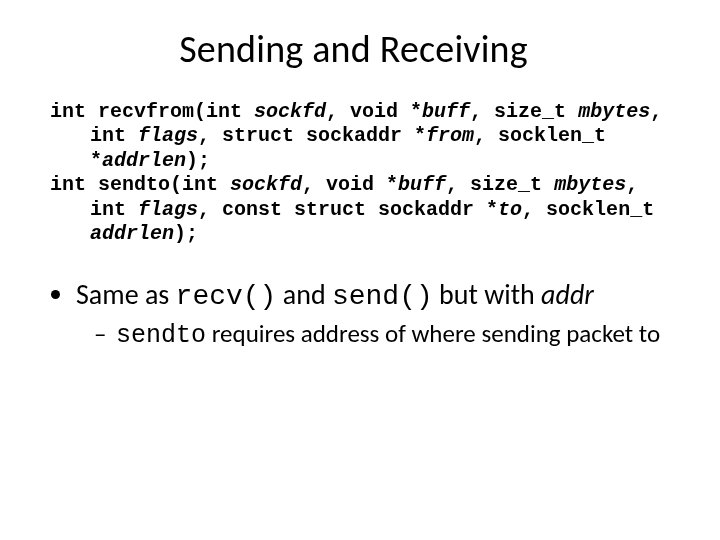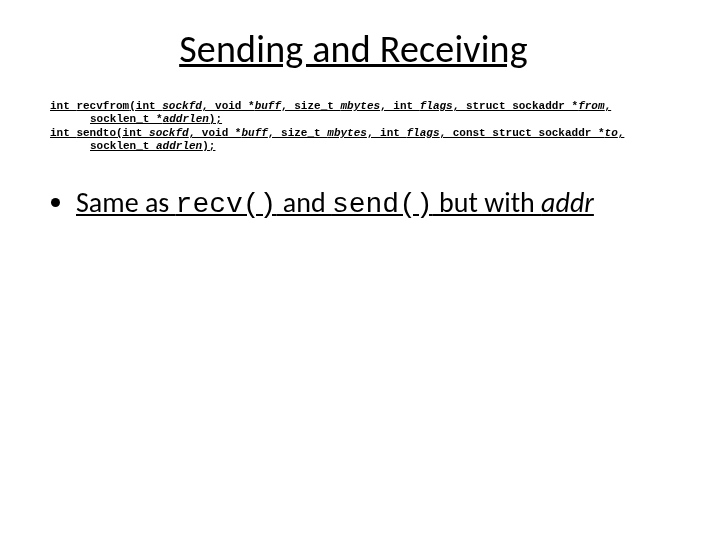--- a/index.html
+++ b/index.html
@@ -9,32 +9,31 @@
     height: 540px;
     background: #fff;
     font-family: Calibri, "Segoe UI", Arial, sans-serif;
     color: #000;
   }
   .slide {
     box-sizing: border-box;
     width: 707px;
     height: 540px;
     padding: 18px 44px 0 44px;
-    text-decoration: underline;
   }
   .title {
     text-align: center;
     font-size: 38px;
     font-weight: 400;
     margin: 8px 0 28px 0;
     letter-spacing: 0.2px;
   }
   .codeblock {
     font-family: "Courier New", Courier, monospace;
-    font-size: 11px;
+    font-size: 20px;
     line-height: 1.22;
     white-space: normal;
     margin: 0 0 32px 6px;
   }
   
   .decl {
     padding-left: 40px;
     text-indent: -40px;
     margin: 0;
   }
@@ -87,17 +86,20 @@
     </p>
     <p class="decl">
       <span class="bold">int </span><span class="bold">sendto</span><span class="bold">(int </span><span class="bold ital">sockfd</span><span class="bold">, void *</span><span class="bold ital">buff</span><span class="bold">, size_t </span><span class="bold ital">mbytes</span><span class="bold">, int </span><span class="bold ital">flags</span><span class="bold">, const struct sockaddr *</span><span class="bold ital">to</span><span class="bold">, socklen_t </span><span class="bold ital">addrlen</span><span class="bold">);</span>
     </p>
   </div>
 
   <ul class="main">
     <li>
       <span>Same as </span><span class="mono">recv()</span><span> and </span><span class="mono">send()</span><span> but with </span><span class="i">addr</span>
       <ul class="sub">
+        <li>
+          <span class="mono">sendto</span><span> requires address of where sending packet to</span>
+        </li>
       </ul>
     </li>
   </ul>
 
 </div>
 
 </body></html>

